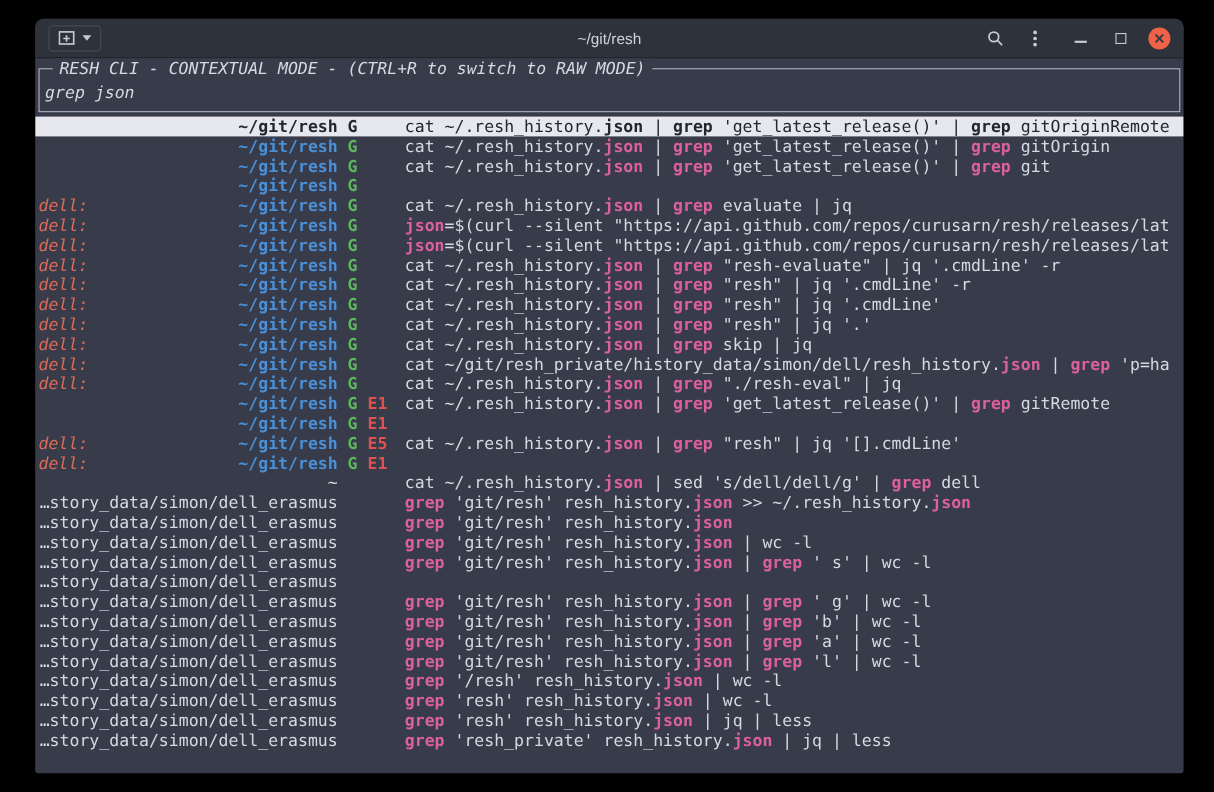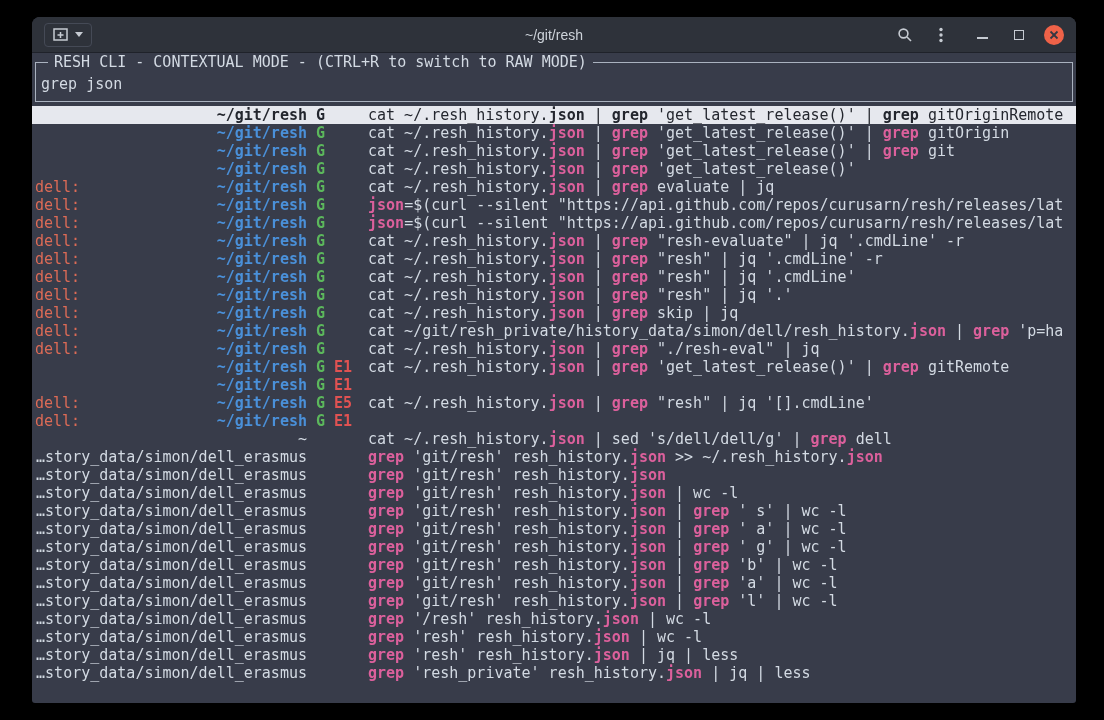--- a/index.html
+++ b/index.html
@@ -42,34 +42,34 @@
     cursor:pointer; padding:0;
   }
 
   
   .terminal {
     padding:0 3px; font:15px/18px "DejaVu Sans Mono", monospace;
     color:var(--fg); height:650px;
   }
   .searchbox {
     position:relative; border:1px solid var(--box-border); height:40px;
-    margin:9px 0 4px 0; padding:12px 5px 0 5px;
+    margin:9px 0 4px 0; padding:12px 5px 0 5px;font-style:italic;
   }
   .sb-title {
     position:absolute; top:-10px; left:12px; background:var(--terminal-bg);
     padding:0 6px; white-space:pre; color:var(--fg);
   }
   .query { white-space:pre; color:var(--fg); }
 
   .row {
     display:flex; height:18px; white-space:pre; overflow:hidden;
     margin:0 -3px; padding:0 3px;
   }
   .left { flex:0 0 272px; display:flex; justify-content:space-between; overflow:hidden; }
-  .host { color:var(--host-orange); }
+  .host { color:var(--host-orange);font-style:italic; }
   .path { color:var(--fg); }
   .path.dir { color:var(--dir-blue); font-weight:bold; }
   .flags { flex:0 0 61px; padding-left:9px; overflow:hidden; }
   .flag.g { color:var(--flag-green); font-weight:bold; }
   .flag.e { color:var(--flag-red); font-weight:bold;margin-top:28px; }
   .cmd { flex:1; overflow:hidden; }
   .m { color:var(--match-pink); font-weight:bold; }
 
   .row.selected { background:var(--selected-bg); }
   .row.selected .host, .row.selected .path, .row.selected .flag,
@@ -136,41 +136,41 @@
 
     <div class="searchbox">
       <span class="sb-title">RESH CLI - CONTEXTUAL MODE - (CTRL+R to switch to RAW MODE)</span>
       <div class="query">grep json</div>
     </div>
 
     <div>
         <div class="row selected"><span class="left"><span class="host"></span><span class="path dir">~/git/resh</span></span><span class="flags"><span class="flag g">G</span></span><span class="cmd">cat ~/.resh_history.<span class="m">json</span> | <span class="m">grep</span> 'get_latest_release()' | <span class="m">grep</span> gitOriginRemote</span></div>
         <div class="row"><span class="left"><span class="host"></span><span class="path dir">~/git/resh</span></span><span class="flags"><span class="flag g">G</span></span><span class="cmd">cat ~/.resh_history.<span class="m">json</span> | <span class="m">grep</span> 'get_latest_release()' | <span class="m">grep</span> gitOrigin</span></div>
         <div class="row"><span class="left"><span class="host"></span><span class="path dir">~/git/resh</span></span><span class="flags"><span class="flag g">G</span></span><span class="cmd">cat ~/.resh_history.<span class="m">json</span> | <span class="m">grep</span> 'get_latest_release()' | <span class="m">grep</span> git</span></div>
-        <div class="row"><span class="left"><span class="host"></span><span class="path dir">~/git/resh</span></span><span class="flags"><span class="flag g">G</span></span><span class="cmd">cat ~/.resh_history.<span class="m">json</span> | <span class="m">grep</span> 'get_latest_release()'</span></div>
+        <div class="row"><span class="left"><span class="host"></span><span class="path dir">~/git/resh</span></span><span class="flags"><span class="flag g">G</span></span></div>
         <div class="row"><span class="left"><span class="host">dell:</span><span class="path dir">~/git/resh</span></span><span class="flags"><span class="flag g">G</span></span><span class="cmd">cat ~/.resh_history.<span class="m">json</span> | <span class="m">grep</span> evaluate | jq</span></div>
         <div class="row"><span class="left"><span class="host">dell:</span><span class="path dir">~/git/resh</span></span><span class="flags"><span class="flag g">G</span></span><span class="cmd"><span class="m">json</span>=$(curl --silent "https://api.github.com/repos/curusarn/resh/releases/lat</span></div>
         <div class="row"><span class="left"><span class="host">dell:</span><span class="path dir">~/git/resh</span></span><span class="flags"><span class="flag g">G</span></span><span class="cmd"><span class="m">json</span>=$(curl --silent "https://api.github.com/repos/curusarn/resh/releases/lat</span></div>
         <div class="row"><span class="left"><span class="host">dell:</span><span class="path dir">~/git/resh</span></span><span class="flags"><span class="flag g">G</span></span><span class="cmd">cat ~/.resh_history.<span class="m">json</span> | <span class="m">grep</span> "resh-evaluate" | jq '.cmdLine' -r</span></div>
         <div class="row"><span class="left"><span class="host">dell:</span><span class="path dir">~/git/resh</span></span><span class="flags"><span class="flag g">G</span></span><span class="cmd">cat ~/.resh_history.<span class="m">json</span> | <span class="m">grep</span> "resh" | jq '.cmdLine' -r</span></div>
         <div class="row"><span class="left"><span class="host">dell:</span><span class="path dir">~/git/resh</span></span><span class="flags"><span class="flag g">G</span></span><span class="cmd">cat ~/.resh_history.<span class="m">json</span> | <span class="m">grep</span> "resh" | jq '.cmdLine'</span></div>
         <div class="row"><span class="left"><span class="host">dell:</span><span class="path dir">~/git/resh</span></span><span class="flags"><span class="flag g">G</span></span><span class="cmd">cat ~/.resh_history.<span class="m">json</span> | <span class="m">grep</span> "resh" | jq '.'</span></div>
         <div class="row"><span class="left"><span class="host">dell:</span><span class="path dir">~/git/resh</span></span><span class="flags"><span class="flag g">G</span></span><span class="cmd">cat ~/.resh_history.<span class="m">json</span> | <span class="m">grep</span> skip | jq</span></div>
         <div class="row"><span class="left"><span class="host">dell:</span><span class="path dir">~/git/resh</span></span><span class="flags"><span class="flag g">G</span></span><span class="cmd">cat ~/git/resh_private/history_data/simon/dell/resh_history.<span class="m">json</span> | <span class="m">grep</span> 'p=ha</span></div>
         <div class="row"><span class="left"><span class="host">dell:</span><span class="path dir">~/git/resh</span></span><span class="flags"><span class="flag g">G</span></span><span class="cmd">cat ~/.resh_history.<span class="m">json</span> | <span class="m">grep</span> "./resh-eval" | jq</span></div>
         <div class="row"><span class="left"><span class="host"></span><span class="path dir">~/git/resh</span></span><span class="flags"><span class="flag g">G</span><span class="flag e"> E1</span></span><span class="cmd">cat ~/.resh_history.<span class="m">json</span> | <span class="m">grep</span> 'get_latest_release()' | <span class="m">grep</span> gitRemote</span></div>
         <div class="row"><span class="left"><span class="host"></span><span class="path dir">~/git/resh</span></span><span class="flags"><span class="flag g">G</span><span class="flag e"> E1</span></span></div>
         <div class="row"><span class="left"><span class="host">dell:</span><span class="path dir">~/git/resh</span></span><span class="flags"><span class="flag g">G</span><span class="flag e"> E5</span></span><span class="cmd">cat ~/.resh_history.<span class="m">json</span> | <span class="m">grep</span> "resh" | jq '[].cmdLine'</span></div>
         <div class="row"><span class="left"><span class="host">dell:</span><span class="path dir">~/git/resh</span></span><span class="flags"><span class="flag g">G</span><span class="flag e"> E1</span></span></div>
         <div class="row"><span class="left"><span class="host"></span><span class="path">~</span></span><span class="flags"></span><span class="cmd">cat ~/.resh_history.<span class="m">json</span> | sed 's/dell/dell/g' | <span class="m">grep</span> dell</span></div>
         <div class="row"><span class="left"><span class="host"></span><span class="path">…story_data/simon/dell_erasmus</span></span><span class="flags"></span><span class="cmd"><span class="m">grep</span> 'git/resh' resh_history.<span class="m">json</span> &gt;&gt; ~/.resh_history.<span class="m">json</span></span></div>
         <div class="row"><span class="left"><span class="host"></span><span class="path">…story_data/simon/dell_erasmus</span></span><span class="flags"></span><span class="cmd"><span class="m">grep</span> 'git/resh' resh_history.<span class="m">json</span></span></div>
         <div class="row"><span class="left"><span class="host"></span><span class="path">…story_data/simon/dell_erasmus</span></span><span class="flags"></span><span class="cmd"><span class="m">grep</span> 'git/resh' resh_history.<span class="m">json</span> | wc -l</span></div>
         <div class="row"><span class="left"><span class="host"></span><span class="path">…story_data/simon/dell_erasmus</span></span><span class="flags"></span><span class="cmd"><span class="m">grep</span> 'git/resh' resh_history.<span class="m">json</span> | <span class="m">grep</span> ' s' | wc -l</span></div>
-        <div class="row"><span class="left"><span class="host"></span><span class="path">…story_data/simon/dell_erasmus</span></span><span class="flags"></span><span class="cmd"><span class="m">grep</span> 'git/resh' resh_history.<span class="m">json</span> | <span class="m">grep</span> ' a' | wc -l</span></div>
+        <div class="row"><span class="left"><span class="host"></span><span class="path">…story_data/simon/dell_erasmus</span></span><span class="flags"></span></div>
         <div class="row"><span class="left"><span class="host"></span><span class="path">…story_data/simon/dell_erasmus</span></span><span class="flags"></span><span class="cmd"><span class="m">grep</span> 'git/resh' resh_history.<span class="m">json</span> | <span class="m">grep</span> ' g' | wc -l</span></div>
         <div class="row"><span class="left"><span class="host"></span><span class="path">…story_data/simon/dell_erasmus</span></span><span class="flags"></span><span class="cmd"><span class="m">grep</span> 'git/resh' resh_history.<span class="m">json</span> | <span class="m">grep</span> 'b' | wc -l</span></div>
         <div class="row"><span class="left"><span class="host"></span><span class="path">…story_data/simon/dell_erasmus</span></span><span class="flags"></span><span class="cmd"><span class="m">grep</span> 'git/resh' resh_history.<span class="m">json</span> | <span class="m">grep</span> 'a' | wc -l</span></div>
         <div class="row"><span class="left"><span class="host"></span><span class="path">…story_data/simon/dell_erasmus</span></span><span class="flags"></span><span class="cmd"><span class="m">grep</span> 'git/resh' resh_history.<span class="m">json</span> | <span class="m">grep</span> 'l' | wc -l</span></div>
         <div class="row"><span class="left"><span class="host"></span><span class="path">…story_data/simon/dell_erasmus</span></span><span class="flags"></span><span class="cmd"><span class="m">grep</span> '/resh' resh_history.<span class="m">json</span> | wc -l</span></div>
         <div class="row"><span class="left"><span class="host"></span><span class="path">…story_data/simon/dell_erasmus</span></span><span class="flags"></span><span class="cmd"><span class="m">grep</span> 'resh' resh_history.<span class="m">json</span> | wc -l</span></div>
         <div class="row"><span class="left"><span class="host"></span><span class="path">…story_data/simon/dell_erasmus</span></span><span class="flags"></span><span class="cmd"><span class="m">grep</span> 'resh' resh_history.<span class="m">json</span> | jq | less</span></div>
         <div class="row"><span class="left"><span class="host"></span><span class="path">…story_data/simon/dell_erasmus</span></span><span class="flags"></span><span class="cmd"><span class="m">grep</span> 'resh_private' resh_history.<span class="m">json</span> | jq | less</span></div>
       </div>
 

